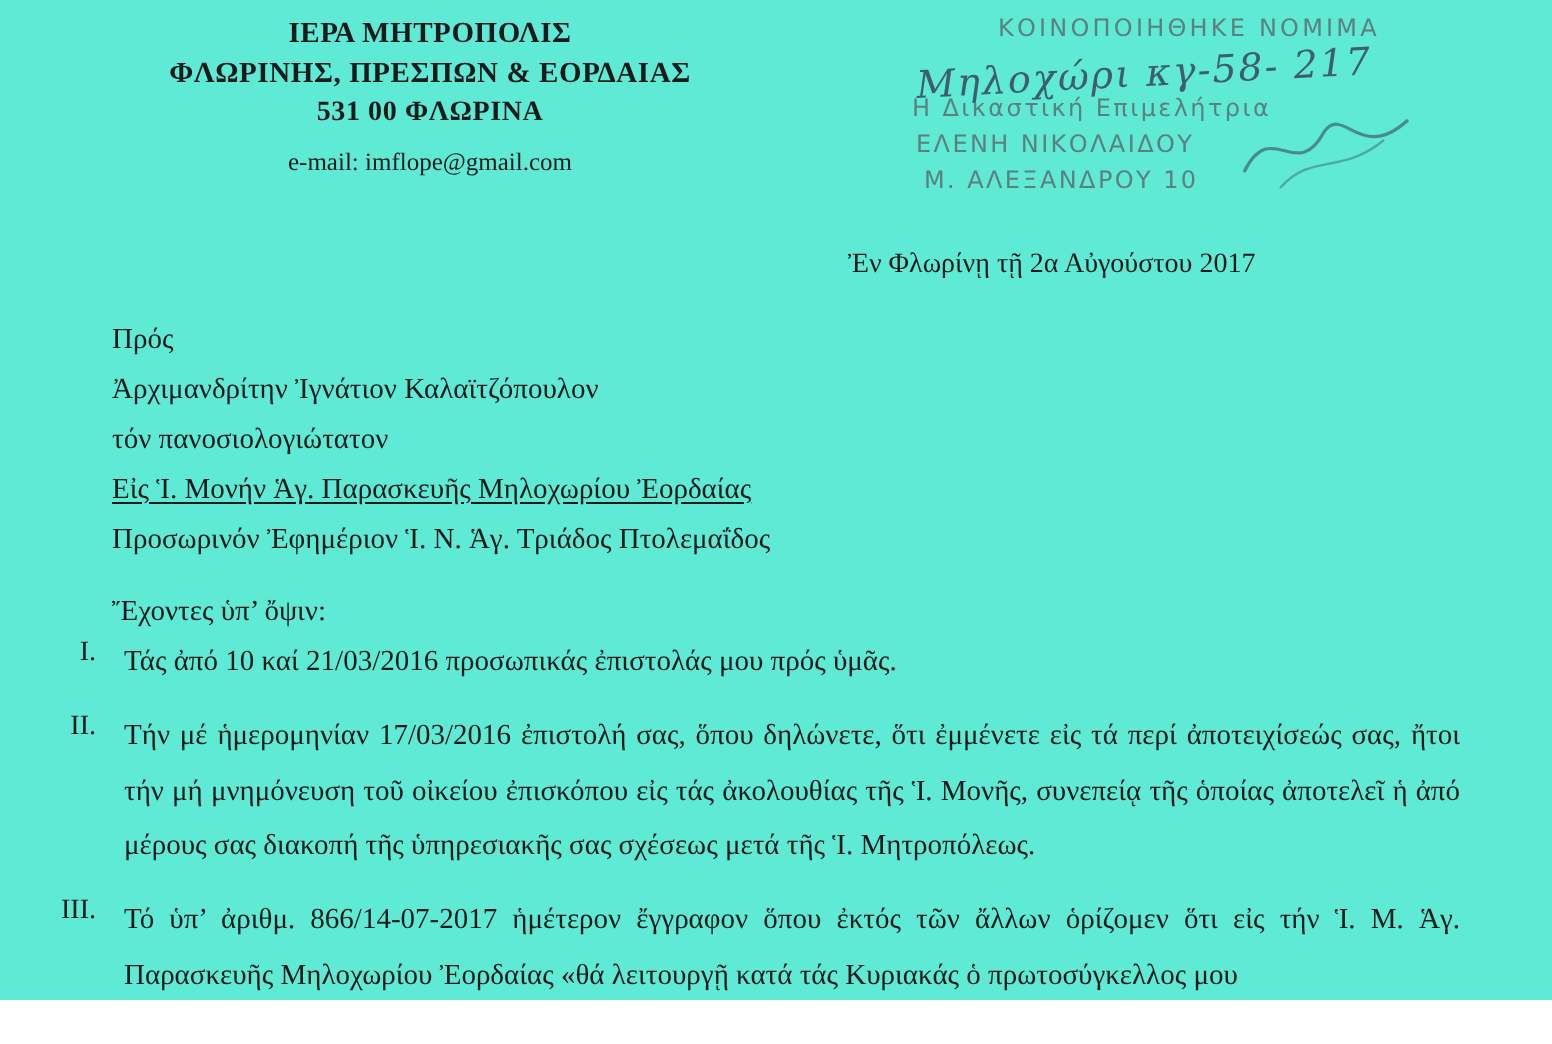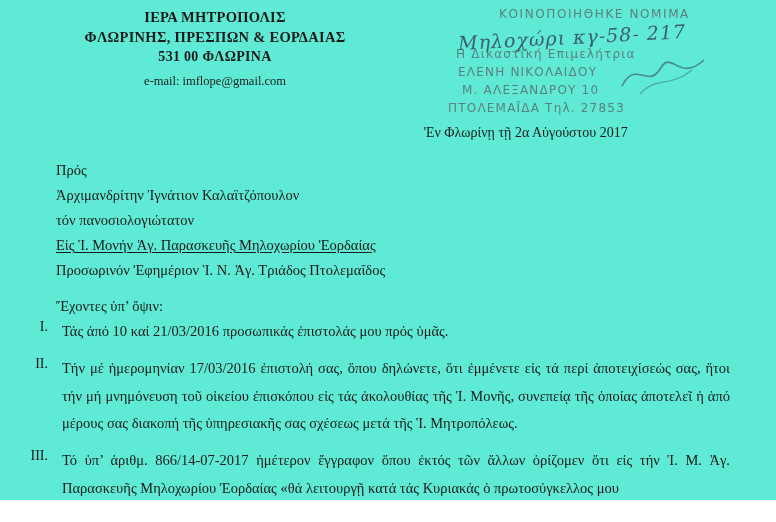--- a/index.html
+++ b/index.html
@@ -181,21 +181,20 @@
   <div class="contact">
     <div>e-mail: imflope@gmail.com</div>
   </div>
 
   <div class="stamp">
     <div class="s-row s1">ΚΟΙΝΟΠΟΙΗΘΗΚΕ ΝΟΜΙΜΑ</div>
     <div class="handwriting">Μηλοχώρι  κγ-58- 217</div>
     <div class="s-row s2">Η Δικαστική Επιμελήτρια</div>
     <div class="s-row s3">ΕΛΕΝΗ ΝΙΚΟΛΑΙΔΟΥ</div>
     <div class="s-row s4">Μ. ΑΛΕΞΑΝΔΡΟΥ 10</div>
-    <div class="s-row s5">ΠΤΟΛΕΜΑΪΔΑ Τηλ. 27853</div>
     <svg class="scribble" viewBox="0 0 90 44">
       <path d="M4 34 C 18 6, 30 40, 44 14 C 54 0, 62 30, 86 8" fill="none" stroke="#3a4a63" stroke-width="1.6" opacity="0.8"></path>
       <path d="M22 42 C 38 24, 52 36, 74 18" fill="none" stroke="#3a4a63" stroke-width="1.2" opacity="0.55"></path>
     </svg>
   </div>
 
   <div class="placedate">Ἐν Φλωρίνῃ τῇ 2α Αὐγούστου 2017</div>
 
   <div class="address">
     <div class="line-to">Πρός</div>

